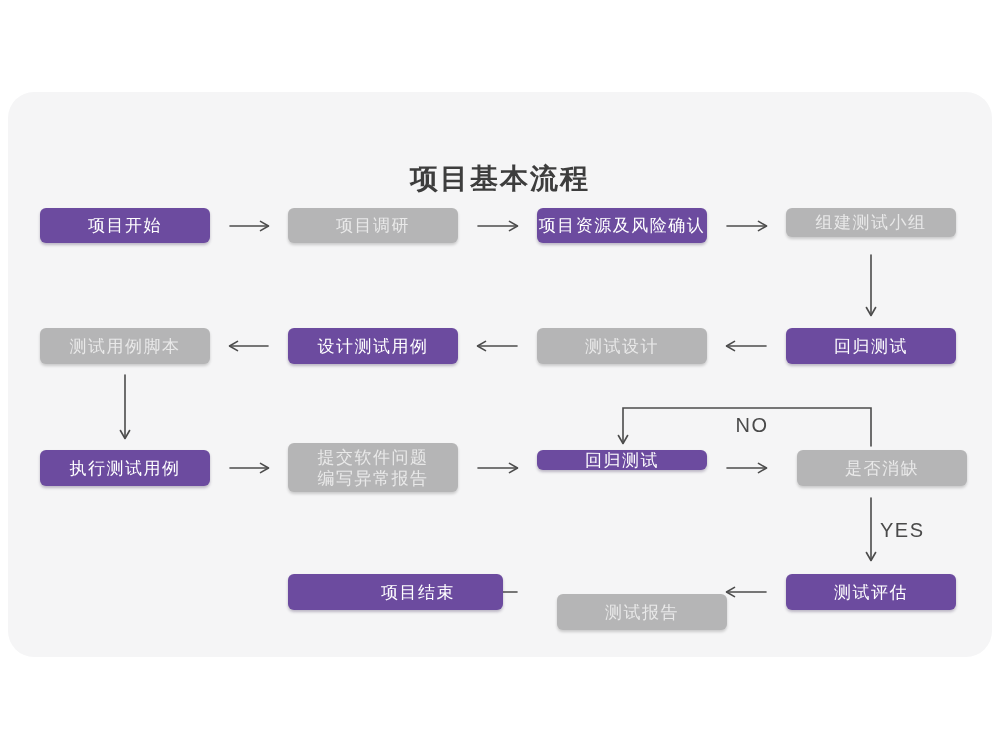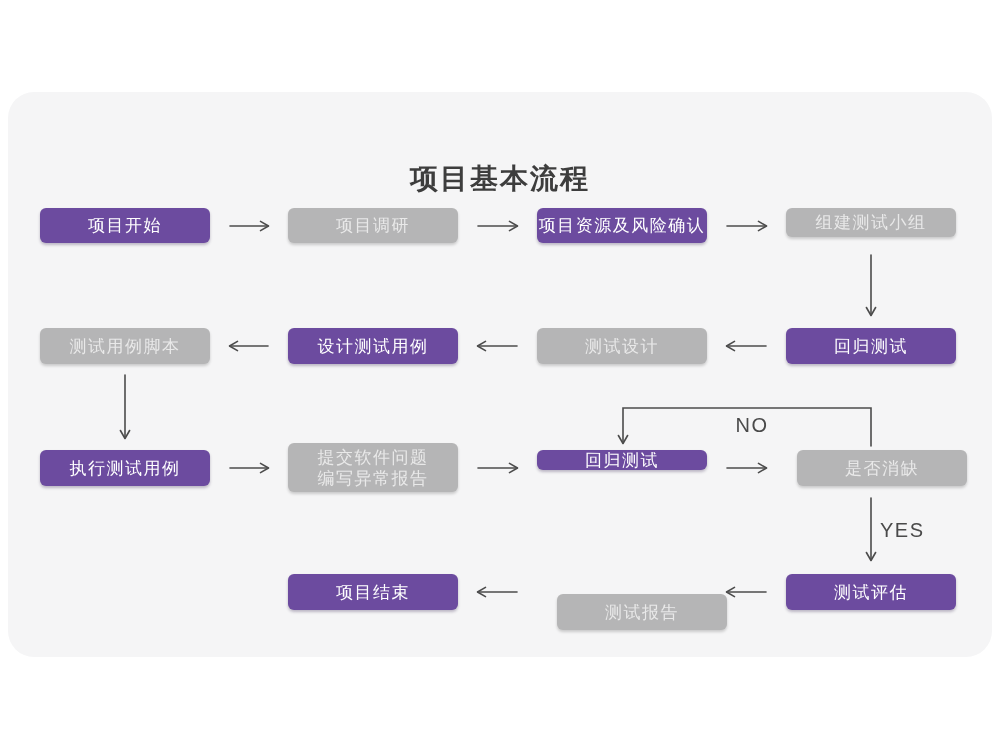--- a/index.html
+++ b/index.html
@@ -120,19 +120,19 @@
     </div>
     <div class="node gray" style="left: 786px; top: 450px; width: 170px; height: 36px; margin-left: 11px;">
       <span>是否消缺</span>
     </div>
     <div class="node purple" style="left: 786px; top: 574px; width: 170px; height: 36px;">
       <span>测试评估</span>
     </div>
     <div class="node gray" style="left: 557px; top: 574px; width: 170px; height: 36px; margin-top: 20px;">
       <span>测试报告</span>
     </div>
-    <div class="node purple" style="left: 288px; top: 574px; width: 170px; height: 36px;">
+    <div class="node purple" style="left: 288px; top: 574px; width: 170px; height: 36px; padding-left: 45px;">
       <span>项目结束</span>
     </div>
   </div>
 
 <span class="edge-label no">NO</span>
 <span class="edge-label yes">YES</span>
 
 </body></html>

